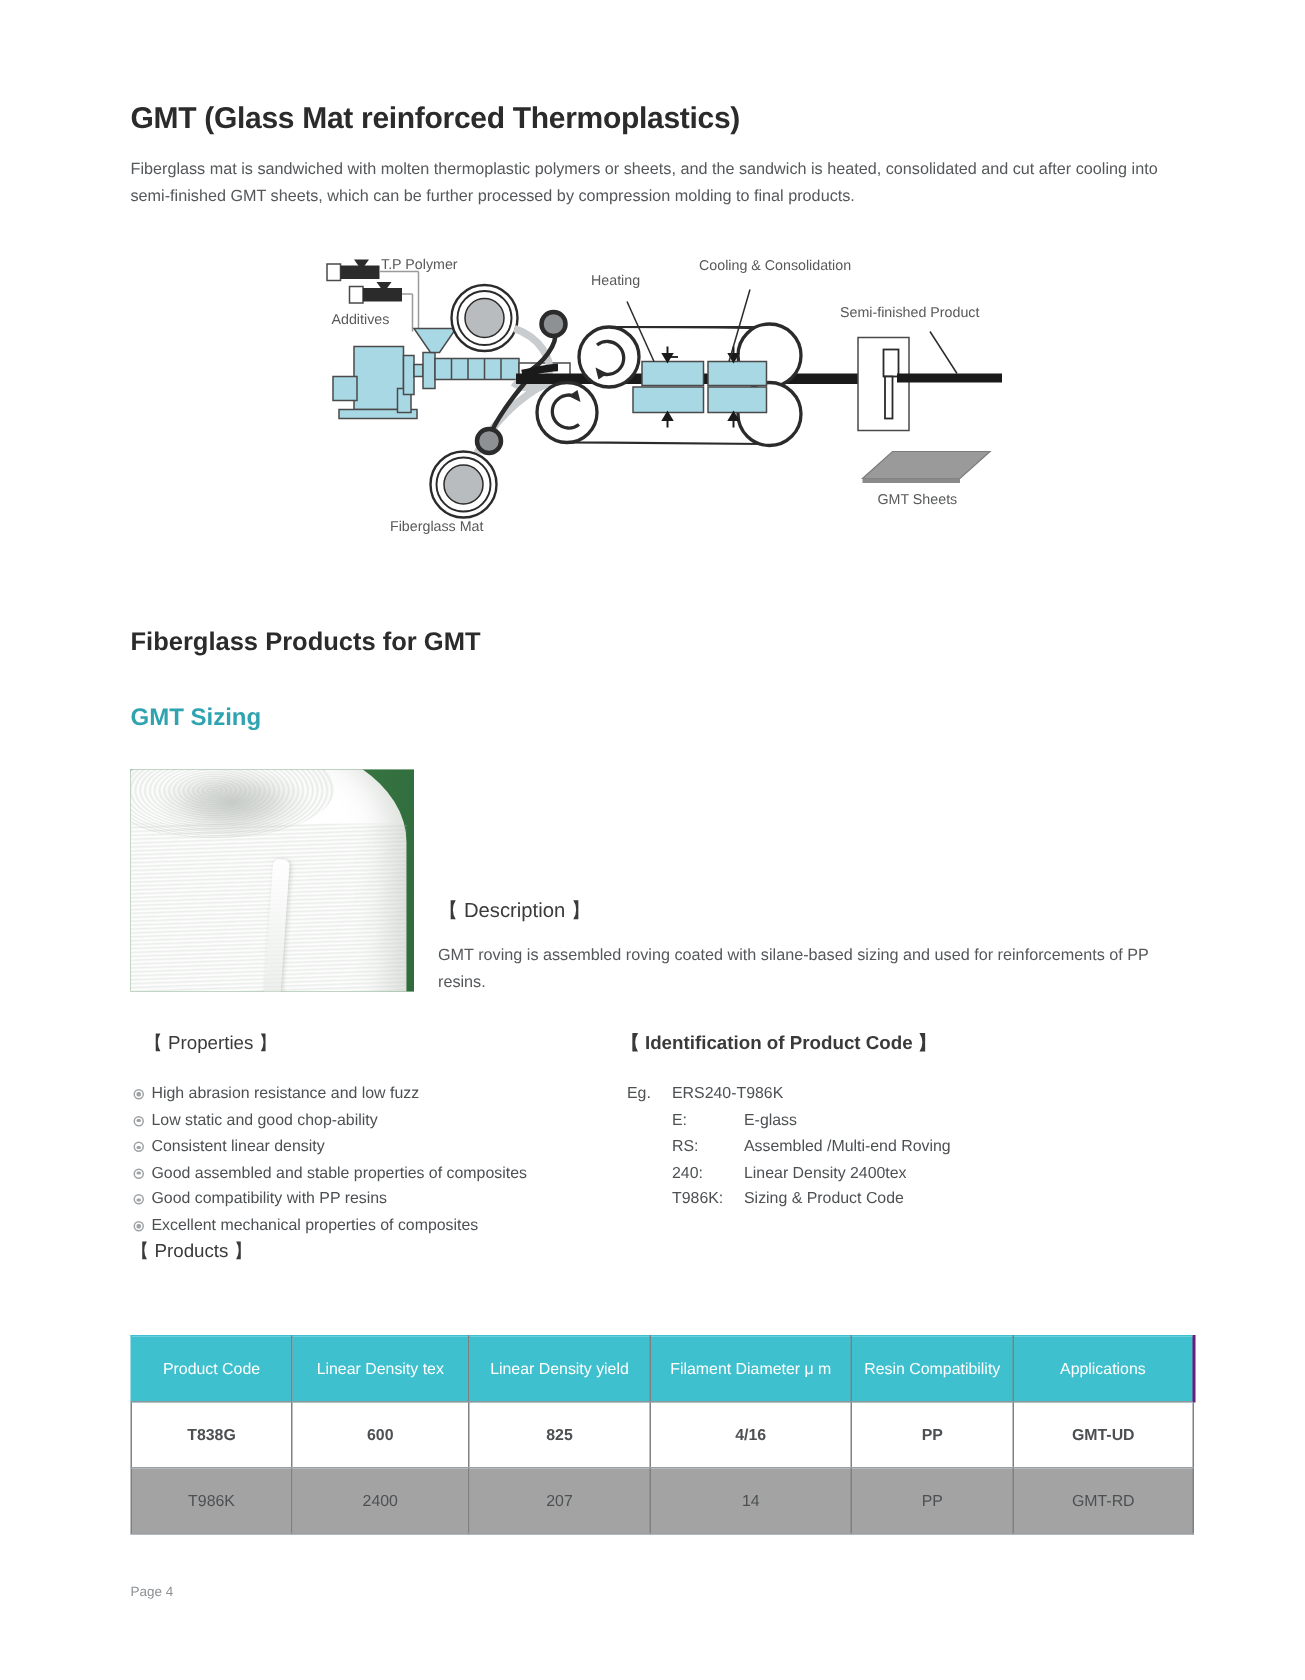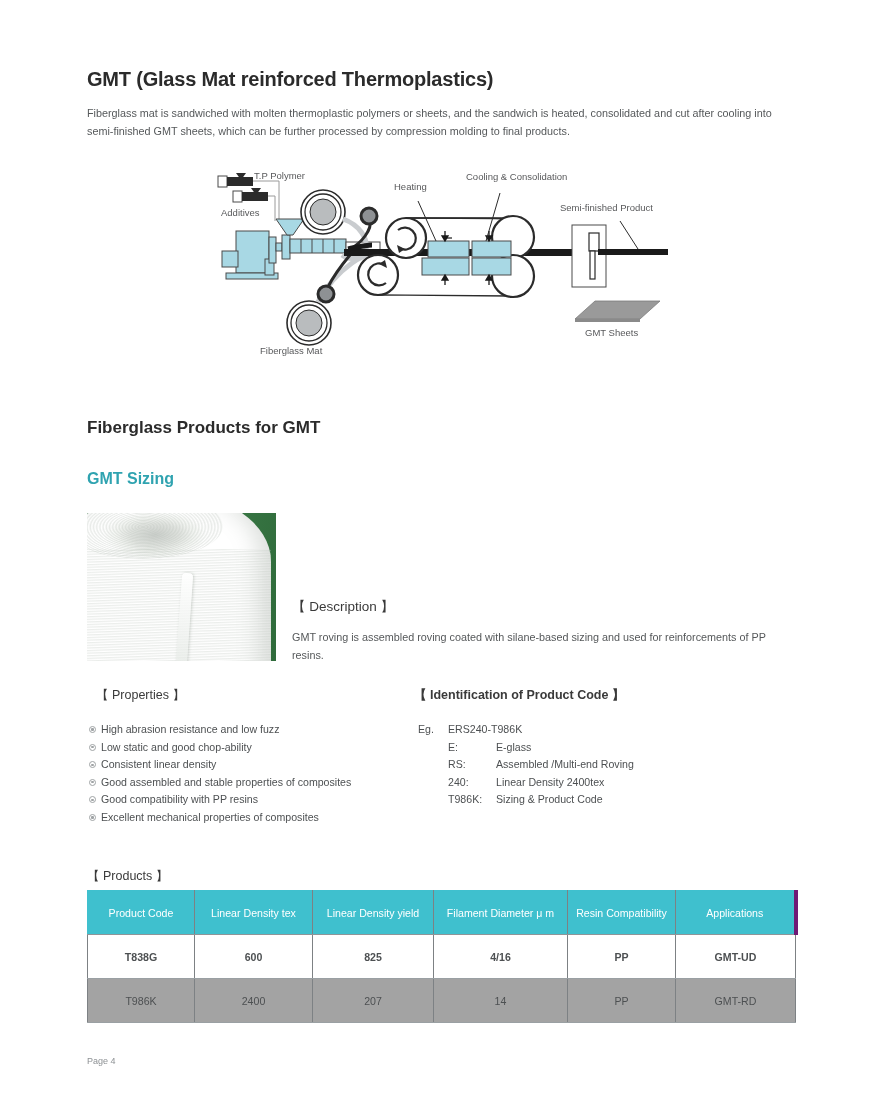--- a/index.html
+++ b/index.html
@@ -168,21 +168,21 @@
 
   
   .sec-head {
     position: absolute;
     font-size: 12.5px;
     color: #3a3a3a;
     white-space: nowrap;
   }
   #properties-head { left: 96px; top: 687px; }
   #identification-head { left: 414px; top: 687px; font-weight: bold; }
-  #products-head { left: 87px; top: 868px; text-align: center; }
+  #products-head { left: 87px; top: 826px; text-align: center; }
 
   
   .prop-list {
     position: absolute;
     left: 89px;
     top: 721px;
     width: 330px;
     list-style: none;
     margin: 0;
     padding: 0;
@@ -251,21 +251,21 @@
   }
   .ptable th {
     background: #3fc0ce;
     color: #ffffff;
     font-size: 10.6px;
     height: 41px;
     border-top: 1px solid #3fc0ce;
     border-bottom: 1px solid #8f9598;
   }
   .ptable th:first-child { border-left: 1px solid #3fc0ce; }
-  .ptable th:last-child  { border-right: 4px solid #701a75; }
+  .ptable th:last-child  { border-right: 2px solid #701a75; }
   .ptable td {
     font-size: 10.6px;
     height: 41px;
     color: #4d5052;
   }
   .ptable tr.row-a td { background: #ffffff; font-weight: bold; }
   .ptable tr.row-b td { background: #a3a3a3; }
 
   
   .footer {

